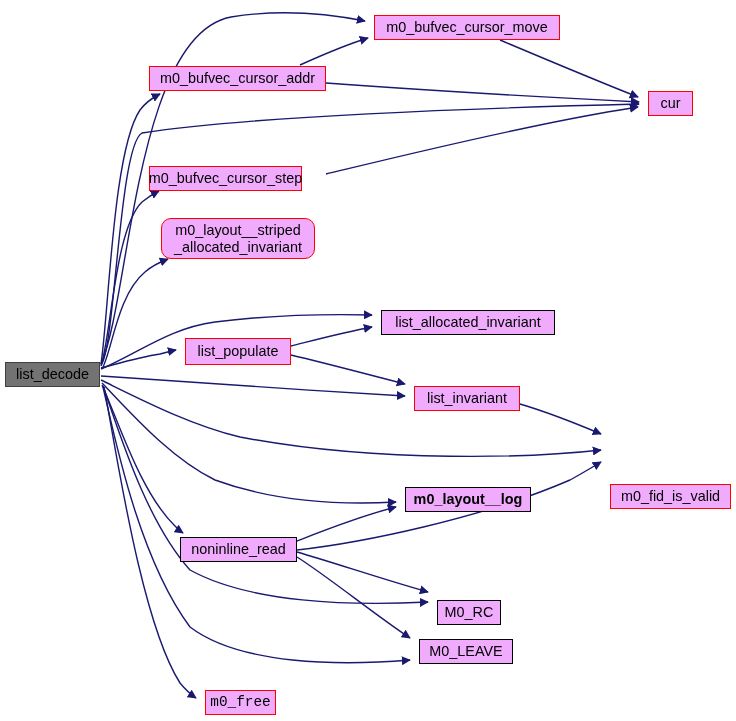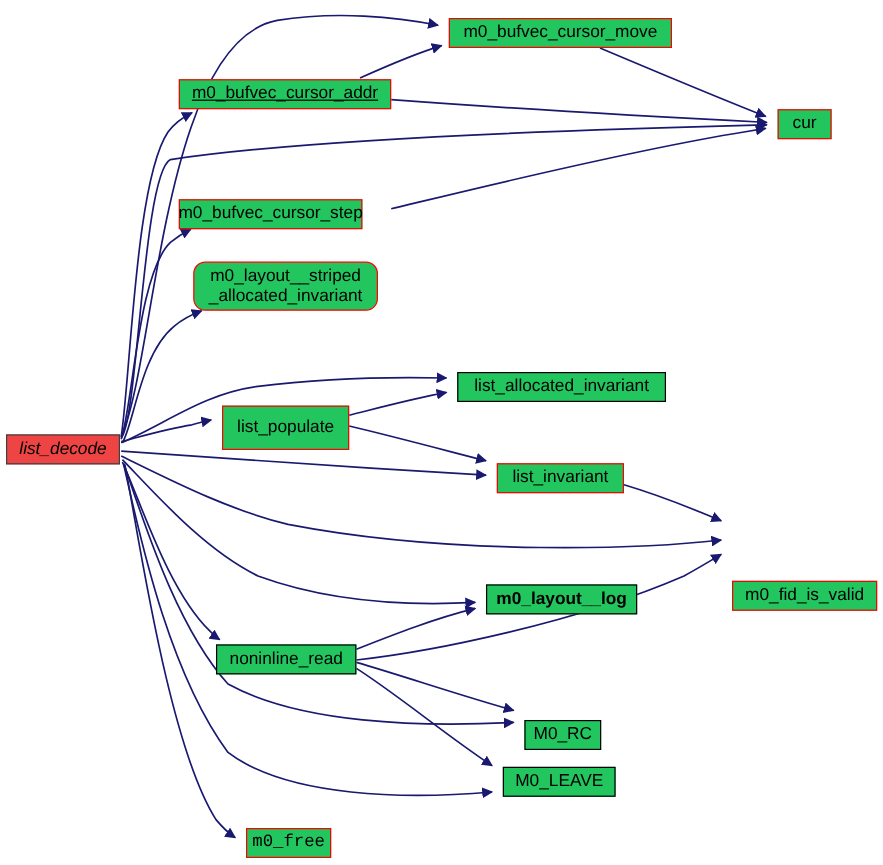--- a/index.html
+++ b/index.html
@@ -25,36 +25,35 @@
     top: 0;
     width: 736px;
     height: 721px;
   }
   .node {
     position: absolute;
     box-sizing: border-box;
     display: flex;
     align-items: center;
     justify-content: center;
-    background: #22c55e;
+    background: #f0abfc;
     border: 1px solid #000000;
     color: #000000;
     font-size: 14.4px;
     line-height: 1.12;
     white-space: pre;
     text-align: center;
     letter-spacing: 0px;
   }
   .node.red {
     border: 1px solid #ff0000;
   }
   .node.current {
-    background: #ef4444;
+    background: #737373;
     border: 1px solid #404040;
-    font-style: italic;
   }
   .node .label {
     display: block;
     padding: 0 4px;
   }
 </style>
 </head>
 <body>
 
 <div id="graph">
@@ -90,27 +89,27 @@
         <path d="M297,541 C325,530 360,516 396,507" marker-end="url(#arrow)"></path>
         <path d="M297,550 C360,543 480,519 570,480 C581,474 591,468 601,462" marker-end="url(#arrow)"></path>
         <path d="M297,552 C335,563 385,580 428,592" marker-end="url(#arrow)"></path>
         <path d="M297,557 C330,578 375,615 410,638" marker-end="url(#arrow)"></path>
       </g>
   </svg>
 
   <div id="node-layer">
       <div class="node current" style="left: 5px; top: 362px; width: 95px; height: 25px;"><span class="label">list_decode</span></div>
       <div class="node red" style="left: 374px; top: 15px; width: 186px; height: 25px;"><span class="label">m0_bufvec_cursor_move</span></div>
-      <div class="node red" style="left: 149px; top: 66px; width: 177px; height: 25px; text-decoration: underline;"><span class="label">m0_bufvec_cursor_addr</span></div>
+      <div class="node red" style="left: 149px; top: 66px; width: 177px; height: 25px;"><span class="label">m0_bufvec_cursor_addr</span></div>
       <div class="node red" style="left: 648px; top: 91px; width: 45px; height: 25px;"><span class="label">cur</span></div>
       <div class="node red" style="left: 149px; top: 166px; width: 153px; height: 25px;"><span class="label">m0_bufvec_cursor_step</span></div>
       <div class="node red" style="left: 161px; top: 218px; width: 154px; height: 41px; border-radius: 10px;"><span class="label">m0_layout__striped
 _allocated_invariant</span></div>
       <div class="node" style="left: 381px; top: 310px; width: 174px; height: 25px;"><span class="label">list_allocated_invariant</span></div>
-      <div class="node red" style="left: 185px; top: 338px; width: 106px; height: 37px; align-items: center;"><span class="label">list_populate</span></div>
+      <div class="node red" style="left: 185px; top: 338px; width: 106px; height: 27px; align-items: center;"><span class="label">list_populate</span></div>
       <div class="node red" style="left: 414px; top: 386px; width: 106px; height: 25px;"><span class="label">list_invariant</span></div>
       <div class="node red" style="left: 610px; top: 436px; width: 121px; height: 25px; margin-top: 48px;"><span class="label">m0_fid_is_valid</span></div>
       <div class="node" style="left: 405px; top: 487px; width: 126px; height: 25px; font-weight: bold;"><span class="label">m0_layout__log</span></div>
       <div class="node" style="left: 180px; top: 537px; width: 117px; height: 25px;"><span class="label">noninline_read</span></div>
       <div class="node" style="left: 437px; top: 600px; width: 64px; height: 25px;"><span class="label">M0_RC</span></div>
       <div class="node" style="left: 419px; top: 639px; width: 94px; height: 25px;"><span class="label">M0_LEAVE</span></div>
       <div class="node red" style="left: 205px; top: 690px; width: 71px; height: 25px; font-family: Liberation Mono, monospace;"><span class="label">m0_free</span></div>
     </div>
 
 </div>

